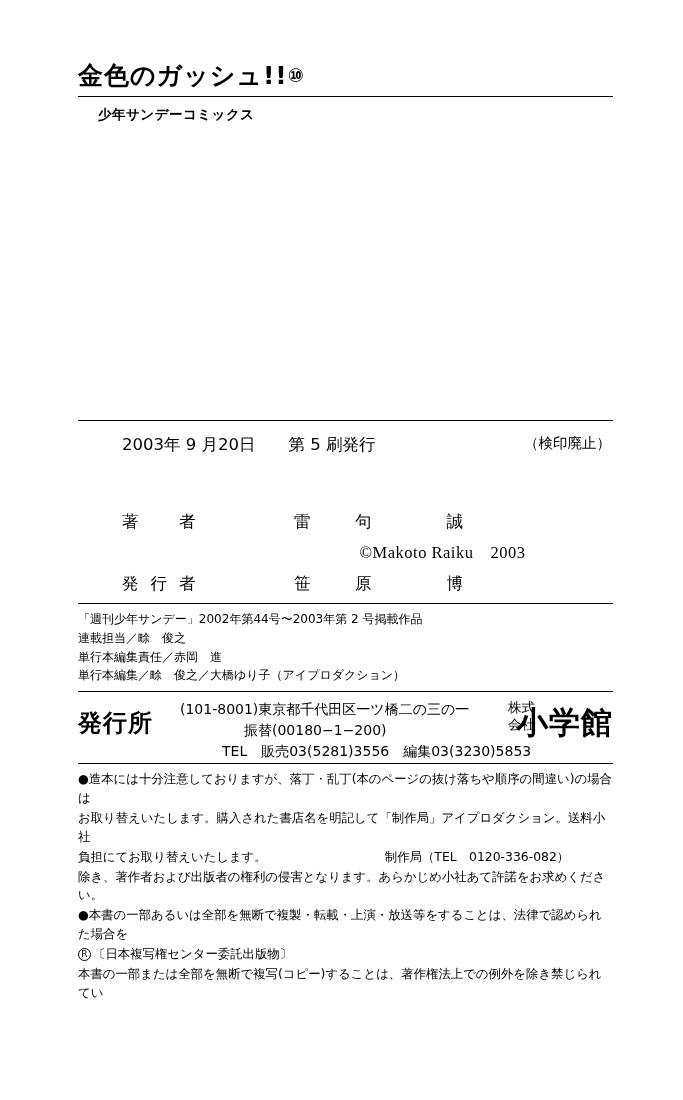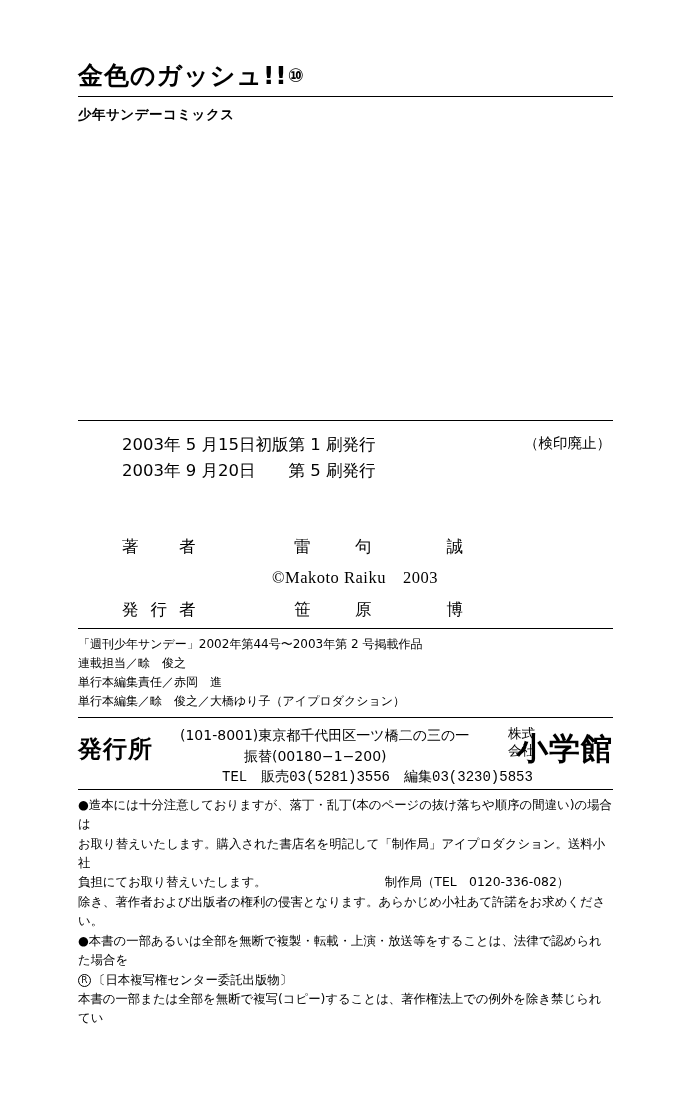--- a/index.html
+++ b/index.html
@@ -46,20 +46,21 @@
   .header-rule {
     margin-top: 6px;
     border-top: 1.6px solid #000;
     width: 535px;
   }
   .imprint {
     margin-top: 9px;
     font-size: 13.5px;
     font-weight: bold;
     letter-spacing: 0.5px;
+    margin-left: 20px;
   }
 
   
   .colophon {
     position: absolute;
     left: 78px;
     top: 420px;
     width: 535px;
   }
   .top-rule {
@@ -112,20 +113,21 @@
   }
   .credit-value.center-ish {
     padding-left: 44px;
   }
   .copyright-line {
     padding-left: 194px;
     font-family: "Liberation Serif", serif;
     font-size: 16.5px;
     letter-spacing: 0.5px;
     white-space: nowrap;
+    text-align: center;
   }
   .printed-in {
     margin-top: 4px;
     text-align: right;
     font-family: "Liberation Serif", serif;
     font-size: 13.5px;
     letter-spacing: 0.6px;
   }
 
   
@@ -162,21 +164,21 @@
   }
   .pub-addr {
     position: absolute;
     left: 102px;
     top: 0px;
     font-size: 14px;
     line-height: 1.5;
     white-space: nowrap;
   }
   .pub-addr .ln2 { padding-left: 64px; }
-  .pub-addr .ln3 { padding-left: 42px; font-family: Liberation Mono, monospace; }
+  .pub-addr .ln3 { padding-left: 42px; }
   .pub-corp {
     position: absolute;
     left: 430px;
     top: 0px;
     font-size: 13.5px;
     line-height: 1.25;
     text-align: left;
     width: 56px;
   }
   .pub-name {
@@ -231,21 +233,20 @@
       <span>金色のガッシュ!!</span><span class="vol-badge">⑩</span>
     </div>
     <div class="header-rule"></div>
     <div class="imprint">少年サンデーコミックス</div>
   </div>
 
   <div class="colophon">
     <div class="top-rule"></div>
 
     <div class="print-dates">
-      <div class="line">2003年 5 月15日初版第 1 刷発行</div>
       <div class="line">2003年 9 月20日　　第 5 刷発行</div>
       <div class="seal-note">（検印廃止）</div>
     </div>
 
     <div class="credits">
       <div class="credit-row">
         <div class="credit-label">著　者</div>
         <div class="credit-value spaced">雷　句　　誠</div>
       </div>
       <div class="copyright-line">©Makoto Raiku　2003</div>

